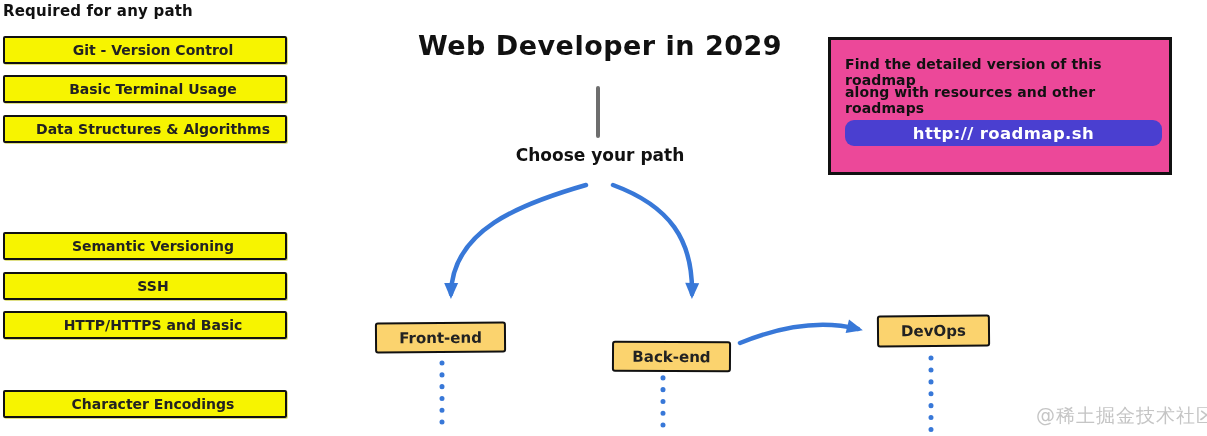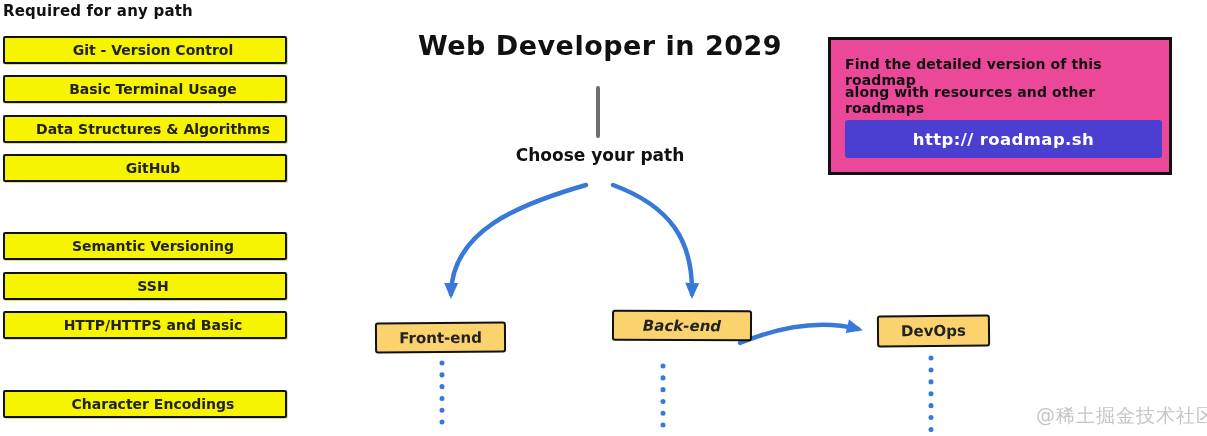--- a/index.html
+++ b/index.html
@@ -16,37 +16,37 @@
         border:2.5px solid var(--ink);border-radius:2px;display:flex;align-items:center;justify-content:center;
         font-size:14px;font-weight:600;color:#222;cursor:pointer;box-shadow:1px 1px 0 rgba(220,220,120,.9);padding-left:16px;}
 
   
   .page-title{position:absolute;left:380px;top:30px;width:440px;text-align:center;font-size:27px;font-weight:bold;color:var(--ink);letter-spacing:.5px;}
   .choose-label{position:absolute;left:470px;top:145px;width:260px;text-align:center;font-size:17px;font-weight:bold;color:var(--ink);}
 
   .path-node{position:absolute;background:var(--amber);border:2.5px solid var(--ink);border-radius:3px;
              display:flex;align-items:center;justify-content:center;font-size:15px;font-weight:600;color:#222;cursor:pointer;}
   .node-frontend{left:375px;top:322px;width:131px;height:31px;transform:rotate(-.4deg);}
-  .node-backend{left:612px;top:310px;width:140px;height:31px;transform:rotate(.3deg);font-style:italic;}
+  .node-backend{left:612px;top:341px;width:119px;height:31px;transform:rotate(.3deg);}
   .node-devops{left:877px;top:315px;width:113px;height:32px;transform:rotate(-.5deg);}
 
   
   .overlay{position:absolute;left:0;top:0;width:1207px;height:436px;pointer-events:none;}
   .conn{stroke:var(--blue);stroke-width:4.5;fill:none;stroke-linecap:round;}
   .dots{stroke:var(--blue);stroke-width:5;fill:none;stroke-linecap:round;}
   .grayline{stroke:var(--gray-line);stroke-width:4;stroke-linecap:round;}
   .arrowhead{fill:var(--blue);}
 
   
   .info-box{position:absolute;left:828px;top:37px;width:344px;height:138px;background:#ec4899;border:3px solid var(--ink);}
   .info-line{position:absolute;left:14px;width:316px;font-size:14px;font-weight:600;color:var(--ink);letter-spacing:.1px;}
   .info-line1{top:16px;}
   .info-line2{top:44px;}
-  .roadmap-btn{position:absolute;left:14px;top:80px;width:317px;height:38px;background:var(--purple);
-               border:none;border-radius:3px;color:#fff;font-family:inherit;font-size:16.5px;font-weight:bold;
+  .roadmap-btn{position:absolute;left:14px;top:80px;width:317px;height:26px;background:var(--purple);
+               border:none;border-radius:9px;color:#fff;font-family:inherit;font-size:16.5px;font-weight:bold;
                display:flex;align-items:center;justify-content:center;cursor:pointer;letter-spacing:.4px;}
 
   .watermark{position:absolute;left:1036px;top:403px;font-size:19px;color:var(--watermark-gray);letter-spacing:1px;white-space:nowrap;}
 </style>
 </head>
 <body>
 
 <div class="canvas">
 
   <svg class="overlay" viewBox="0 0 1207 436">
@@ -61,21 +61,20 @@
     <path class="conn" d="M 740 343 C 784 325, 822 320, 858 329" marker-end="url(#ah)"></path>
     <line class="dots" x1="442" y1="363" x2="442" y2="430" stroke-dasharray="0.1 11.7"></line>
     <line class="dots" x1="663" y1="366" x2="663" y2="433" stroke-dasharray="0.1 11.7"></line>
     <line class="dots" x1="931" y1="358" x2="931" y2="434" stroke-dasharray="0.1 11.8"></line>
   </svg>
 
   <div class="sidebar-heading">Required for any path</div>
   <div class="ybox" style="top:36px">Git - Version Control</div>
   <div class="ybox" style="top:75px">Basic Terminal Usage</div>
   <div class="ybox" style="top:115px">Data Structures &amp; Algorithms</div>
-  <div class="ybox" style="top:154px">GitHub</div>
   <div class="ybox" style="top:232px">Semantic Versioning</div>
   <div class="ybox" style="top:272px">SSH</div>
   <div class="ybox" style="top:311px">HTTP/HTTPS and Basic</div>
   <div class="ybox" style="top:390px">Character Encodings</div>
 
   <div class="page-title">Web Developer in 2029</div>
   <div class="choose-label">Choose your path</div>
 
   <div class="path-node node-frontend">Front-end</div>
   <div class="path-node node-backend">Back-end</div>

